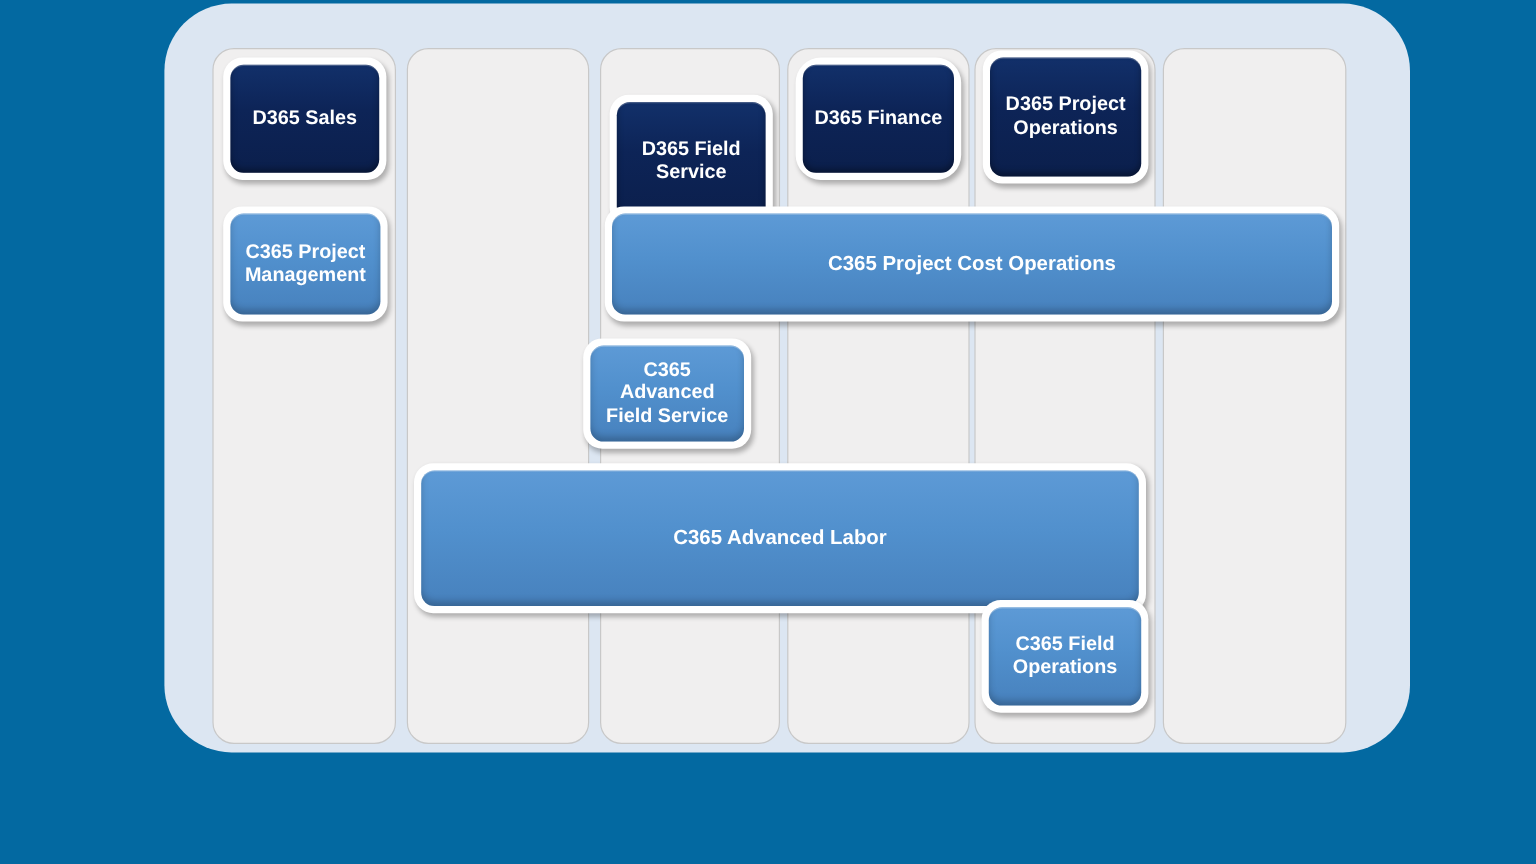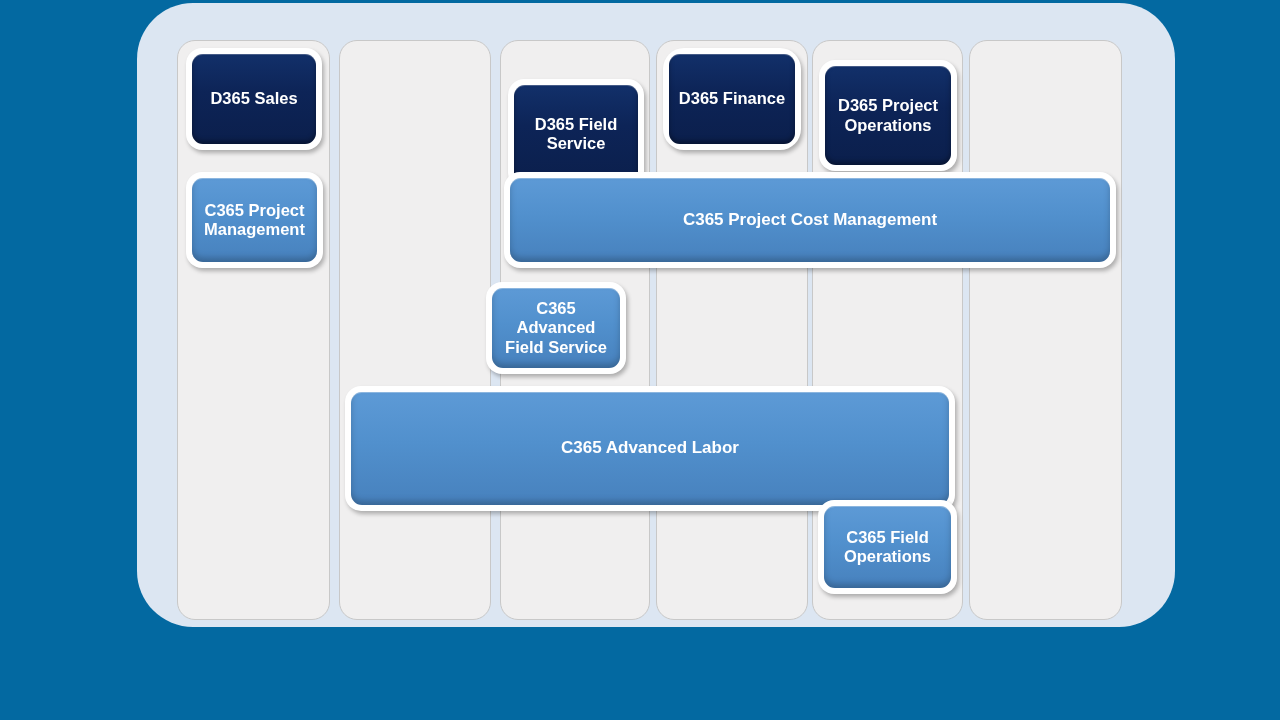--- a/index.html
+++ b/index.html
@@ -105,31 +105,31 @@
 
 
   <div class="card navy" style="left:508px; top:43px; width:136px; height:110px;margin-top:36px;">
     <div class="card-inner">D365 Field Service</div>
   </div>
 
   <div class="card navy" style="left:663px; top:48px; width:138px; height:102px;border-radius:21px;">
     <div class="card-inner">D365 Finance</div>
   </div>
 
-  <div class="card navy" style="left:819px; top:42px; width:138px; height:111px;margin-top:18px;">
+  <div class="card navy" style="left:819px; top:42px; width:138px; height:111px;">
     <div class="card-inner">D365 Project Operations</div>
   </div>
 
 
   <div class="card blue" style="left:186px; top:172px; width:137px; height:96px;">
     <div class="card-inner">C365 Project Management</div>
   </div>
 
   <div class="card blue wide" style="left:504px; top:172px; width:612px; height:96px;">
-    <div class="card-inner">C365 Project Cost Management</div>
+    <div class="card-inner">C365 Project Cost Operations</div>
   </div>
 
   <div class="card blue" style="left:486px; top:282px; width:140px; height:92px;">
     <div class="card-inner">C365 Advanced Field Service</div>
   </div>
 
   <div class="card blue wide" style="left:345px; top:386px; width:610px; height:125px;">
     <div class="card-inner">C365 Advanced Labor</div>
   </div>
 

